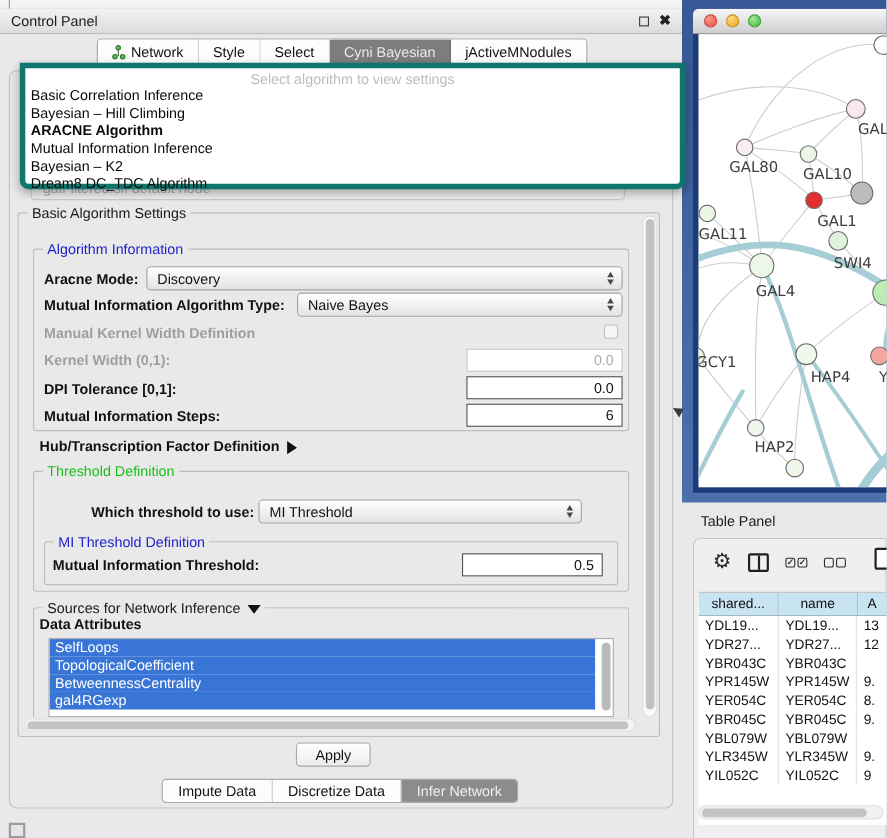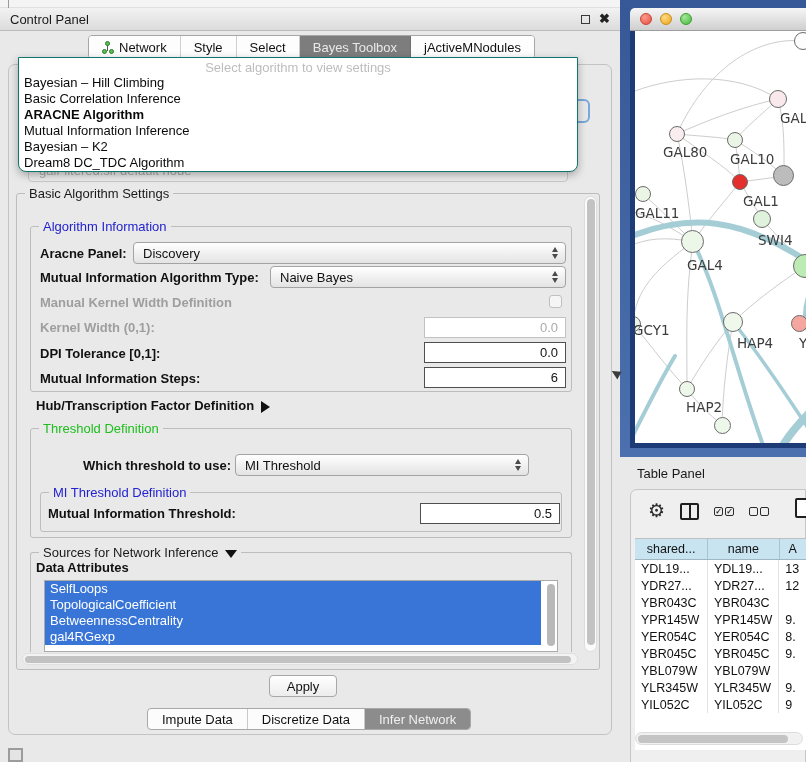--- a/index.html
+++ b/index.html
@@ -75,22 +75,22 @@
 
   .seg-group { position:absolute; left:147px; top:708px; height:22px; display:flex;
     background:#FCFCFC; border:1px solid #A8A8A8; border-radius:4px; overflow:hidden; }
   .seg { display:flex; align-items:center; padding:0 14px; font-size:13px; color:#111; border-right:1px solid #C9C9C9; }
   .seg:last-child { border-right:none; }
   .seg.sel { background:#8C8C8C; color:#EFEFEF; }
 
   .mini-sq { position:absolute; left:8px; top:748px; width:15px; height:14px; border:2px solid #9C9C9C; background:#E4E4E4; }
 
   
-  .popup { position:absolute; left:18px; top:57px; width:560px; height:115px; background:#FFFFFF;
-    border:1px solid #0f766e; border-radius:0 0 8px 8px; box-shadow:0 3px 9px rgba(0,0,0,0.3); z-index:30; }
+  .popup { position:absolute; left:18px; top:57px; width:605px; height:115px; background:#FFFFFF;
+    border:5px solid #0f766e; border-radius:0 0 8px 8px; box-shadow:0 3px 9px rgba(0,0,0,0.3); z-index:30; }
   .popup-head { text-align:center; color:#BDBDBD; font-size:13px; padding-top:2px; height:17px; }
   .popup-item { height:16px; line-height:16px; padding-left:5px; font-size:13px; color:#0A0A0A; white-space:nowrap; }
   .popup-item.bold { font-weight:bold; }
   .ghost-combo { position:absolute; left:28px; top:158px; width:540px; height:24px; border:1px solid #C9C9C9; border-radius:4px;
     background:#ECECEC; color:#ABABAB; font-size:13px; display:flex; align-items:center; padding-left:10px; z-index:5; }
   .focus-sliver { position:absolute; left:570px; top:99px; width:20px; height:24px; border:2px solid #7AA7DC; border-radius:6px; background:#E8E8E8; z-index:4; }
 
   .cursor-mark { position:absolute; left:611px; top:369px; width:0; height:0; z-index:40;
     border-top:4px solid transparent; border-bottom:5px solid transparent; border-right:9px solid #3B3B3B; transform:rotate(28deg); }
 
@@ -156,53 +156,53 @@
       </span>
     <span>Network</span>
   </div>
   <div class="tab">
       <span>Style</span>
     </div>
   <div class="tab">
       <span>Select</span>
     </div>
   <div class="tab sel">
-      <span>Bayes Toolbox</span>
+      <span>Cyni Bayesian</span>
     </div>
   <div class="tab">
       <span>jActiveMNodules</span>
     </div>
 </div>
 
 <div class="cp-outer"></div>
 
 <div class="focus-sliver"></div>
 <div class="ghost-combo">
   <span>galFiltered.sif default node</span>
 </div>
 
 <div class="popup">
   <div class="popup-head">Select algorithm to view settings</div>
+  <div class="popup-item">Basic Correlation Inference</div>
   <div class="popup-item">Bayesian – Hill Climbing</div>
-  <div class="popup-item">Basic Correlation Inference</div>
   <div class="popup-item bold">ARACNE Algorithm</div>
   <div class="popup-item">Mutual Information Inference</div>
   <div class="popup-item">Bayesian – K2</div>
   <div class="popup-item">Dream8 DC_TDC Algorithm</div>
 </div>
 
 <div class="group" style="left:16px; top:193px; width:584px; height:477px;">
   <span class="group-title t-black">Basic Algorithm Settings</span>
 </div>
 
 <div class="group" style="left:30px; top:226px; width:542px; height:166px;">
   <span class="group-title t-blue">Algorithm Information</span>
 </div>
 
-<span class="row-label" style="left:40px; top:246px;">Aracne Panel:</span>
+<span class="row-label" style="left:40px; top:246px;">Aracne Mode:</span>
 <div class="combo" style="left:133px; top:242px; width:433px;">
   <span>Discovery</span>
   <span class="arrows">
       <span class="up"></span>
       <span class="down"></span>
     </span>
 </div>
 
 <span class="row-label" style="left:40px; top:270px;">Mutual Information Algorithm Type:</span>
 <div class="combo" style="left:270px; top:266px; width:296px;">
@@ -245,21 +245,21 @@
   <span class="arrows">
       <span class="up"></span>
       <span class="down"></span>
     </span>
 </div>
 
 <div class="group" style="left:40px; top:492px; width:522px; height:40px;">
   <span class="group-title t-blue">MI Threshold Definition</span>
 </div>
 <span class="row-label" style="left:48px; top:506px;">Mutual Information Threshold:</span>
-<div class="tfield" style="left:420px; top:503px; width:140px;">
+<div class="tfield" style="left:420px; top:503px; width:128px;">
   <span>0.5</span>
 </div>
 
 <div class="group" style="left:30px; top:552px; width:542px; height:100px; border-bottom:none; border-radius:3px 3px 0 0;">
   <span class="group-title t-black"><span>Sources for Network Inference</span><span class="tri-down"></span></span>
 </div>
 <span class="row-label" style="left:36px; top:560px;">Data Attributes</span>
 
 <div class="listbox">
   <div class="li sel">SelfLoops</div>

